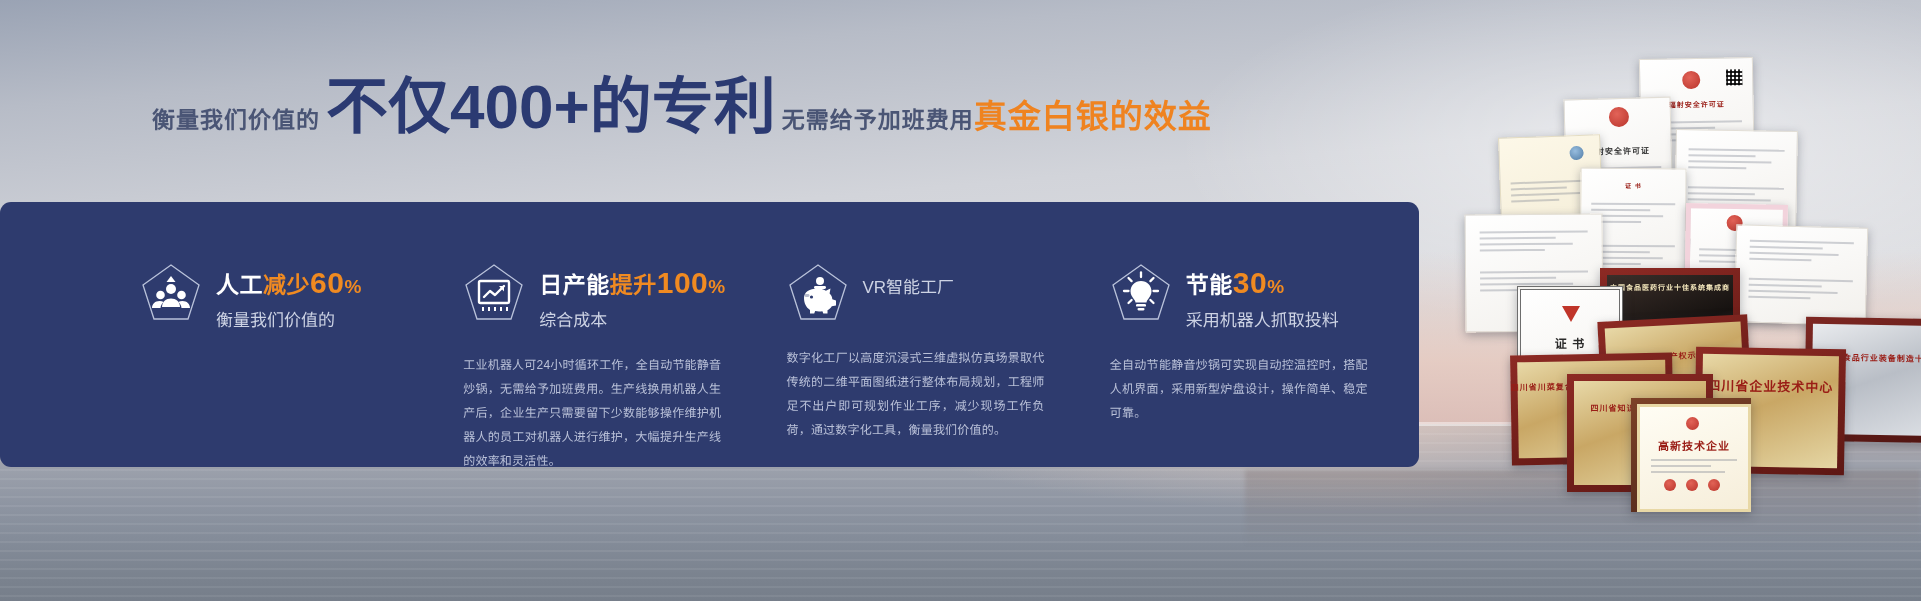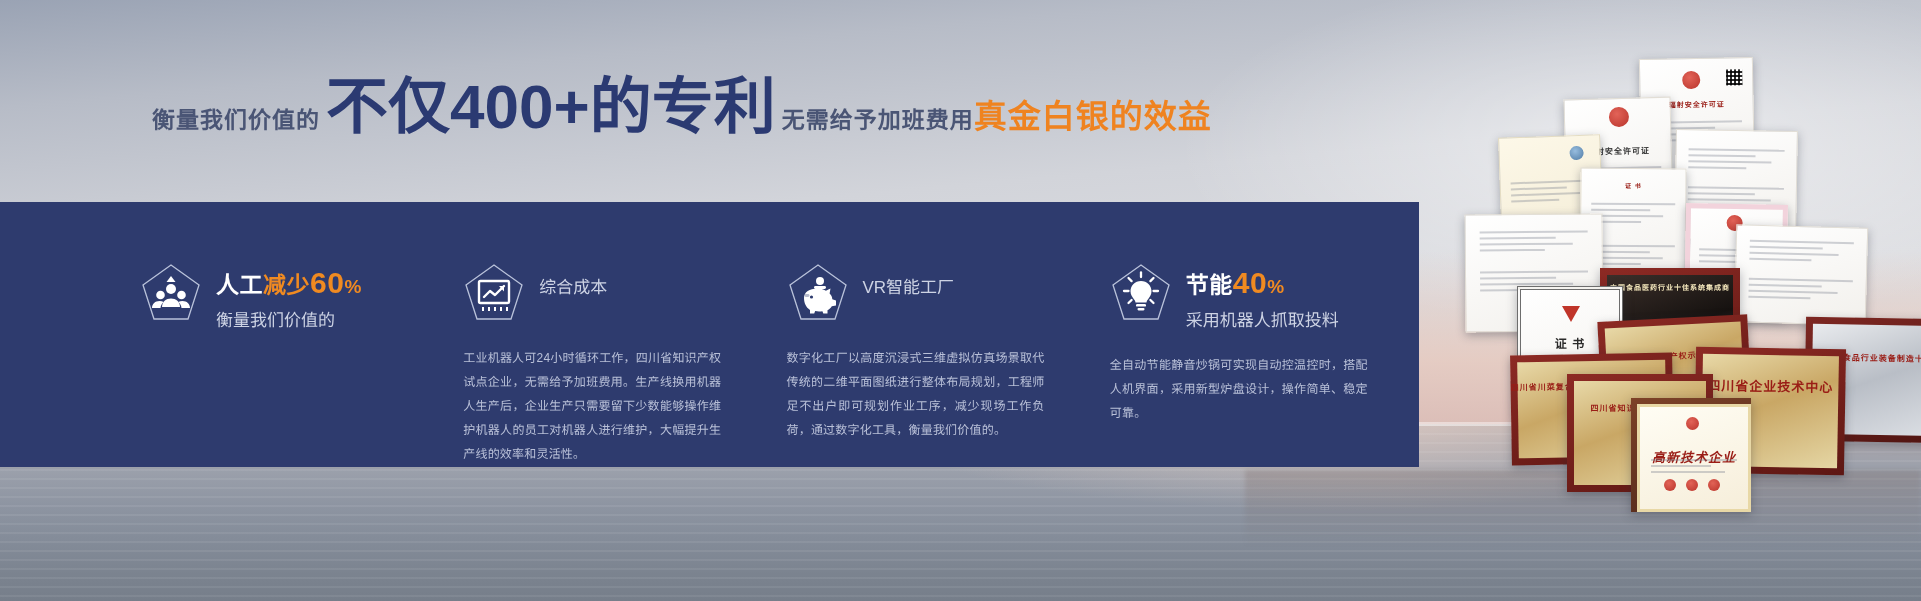--- a/index.html
+++ b/index.html
@@ -49,20 +49,21 @@
   .hl-strong{
     font-size:62px;font-weight:bold;color:#2b3a72;letter-spacing:0px;
     margin:0 6px;line-height:1;
   }
   .hl-orange{font-size:33px;color:#ef8320;font-weight:bold;letter-spacing:1px;}
 
   
   .panel{
     position:absolute;left:0;top:202px;width:1419px;height:265px;
     background:#2e3b6e;
+    border-radius:11px;
   }
 
   .features{
     position:absolute;left:0;top:0;width:1419px;height:265px;
     display:flex;
   }
   .feature{
     position:relative;
     width:330px;margin-left:14px;
   }
@@ -207,24 +208,25 @@
               <polyline points="21,35 27,29 32,33 41,24" fill="none" stroke="#ffffff" stroke-width="2.4" stroke-linecap="round" stroke-linejoin="round"></polyline>
               <polygon points="41,24 41,29.5 36,24" fill="#ffffff"></polygon>
               <line x1="20" y1="45" x2="20" y2="49" stroke="#ffffff" stroke-width="2"></line>
               <line x1="26" y1="45" x2="26" y2="49" stroke="#ffffff" stroke-width="2"></line>
               <line x1="32" y1="45" x2="32" y2="49" stroke="#ffffff" stroke-width="2"></line>
               <line x1="38" y1="45" x2="38" y2="49" stroke="#ffffff" stroke-width="2"></line>
               <line x1="44" y1="45" x2="44" y2="49" stroke="#ffffff" stroke-width="2"></line>
             </svg>
           </div>
           <div class="feat-text">
+            <div class="feat-title"><span>日产能</span><span class="accent">提升</span><span class="num">100</span><span class="pct">%</span></div>
             <div class="feat-sub">综合成本</div>
           </div>
         </div>
-        <div class="feat-body">工业机器人可24小时循环工作，四川省知识产权试点企业，无需给予加班费用。生产线换用机器人生产后，企业生产只需要留下少数能够操作维护机器人的员工对机器人进行维护，大幅提升生产线的效率和灵活性。</div>
+        <div class="feat-body">工业机器人可24小时循环工作，全自动节能静音炒锅，无需给予加班费用。生产线换用机器人生产后，企业生产只需要留下少数能够操作维护机器人的员工对机器人进行维护，大幅提升生产线的效率和灵活性。</div>
       </div>
 
       <div class="feature">
         <div class="feat-head">
           <div class="hexwrap">
             <svg width="62" height="62" viewBox="0 0 62 62">
               <polygon points="31,3 59,23 48,57 14,57 3,23" fill="none" stroke="#b9c2da" stroke-width="1.3"></polygon>
               <circle cx="33" cy="19" r="4" fill="#ffffff"></circle>
               <rect x="27" y="24" width="12" height="3" rx="1.4" fill="#ffffff"></rect>
               <path d="M17 36c0-6 5.8-9.5 13-9.5 3.4 0 6.5.8 8.9 2.2l4.6-2.2-.9 5.1c1.6 1.5 2.6 3.4 2.7 5.6l3.7 1.4v5l-4.2.6c-1 1.6-2.5 3-4.3 4v3.3h-4.2l-.9-2.3c-1.1.2-2.3.3-3.4.3-1.3 0-2.6-.1-3.8-.4l-1 2.4h-4.2v-3.6C18.9 45.3 17 41 17 36z" fill="#ffffff"></path>
@@ -252,21 +254,21 @@
                 <line x1="18.5" y1="16" x2="21.6" y2="19.1"></line>
                 <line x1="43.5" y1="16" x2="40.4" y2="19.1"></line>
                 <line x1="14" y1="29" x2="18.5" y2="29"></line>
                 <line x1="48" y1="29" x2="43.5" y2="29"></line>
                 <line x1="18.5" y1="41" x2="21.6" y2="38"></line>
                 <line x1="43.5" y1="41" x2="40.4" y2="38"></line>
               </g>
             </svg>
           </div>
           <div class="feat-text">
-            <div class="feat-title"><span>节能</span><span class="accent"></span><span class="num">40</span><span class="pct">%</span></div>
+            <div class="feat-title"><span>节能</span><span class="accent"></span><span class="num">30</span><span class="pct">%</span></div>
             <div class="feat-sub">采用机器人抓取投料</div>
           </div>
         </div>
         <div class="feat-body">全自动节能静音炒锅可实现自动控温控时，搭配人机界面，采用新型炉盘设计，操作简单、稳定可靠。</div>
       </div>
 
     </div>
   </div>
 
   <div class="cert-reflect"></div>
@@ -417,21 +419,21 @@
 
     <div class="cert plaque" style="left:322px;top:356px;width:132px;height:104px;transform:rotate(0deg);">
       <div class="plaque-inner">
         <div class="cert-txt" style="top:28px;font-size:8px;">四川省知识产权试点企业</div>
       </div>
     </div>
 
     <div class="cert" style="left:386px;top:380px;width:108px;height:102px;background:linear-gradient(160deg,#7d4228,#50281a);padding:6px;">
       <div style="width:100%;height:100%;background:linear-gradient(160deg,#fffdf4,#f6eeda);border:3px solid #e8d8a6;position:relative;">
         <div class="seal" style="left:46px;top:10px;width:13px;height:13px;"></div>
-        <div class="cert-txt" style="top:40px;font-size:13px;font-style:italic;">高新技术企业</div>
+        <div class="cert-txt" style="top:30px;font-size:11px;">高新技术企业</div>
         <div class="lines" style="top:52px;">
             <i></i>
             <i></i>
             <i></i>
           </div>
         <div class="seal" style="left:24px;top:72px;width:12px;height:12px;"></div>
         <div class="seal" style="left:46px;top:72px;width:12px;height:12px;"></div>
         <div class="seal" style="left:68px;top:72px;width:12px;height:12px;"></div>
       </div>
     </div>

